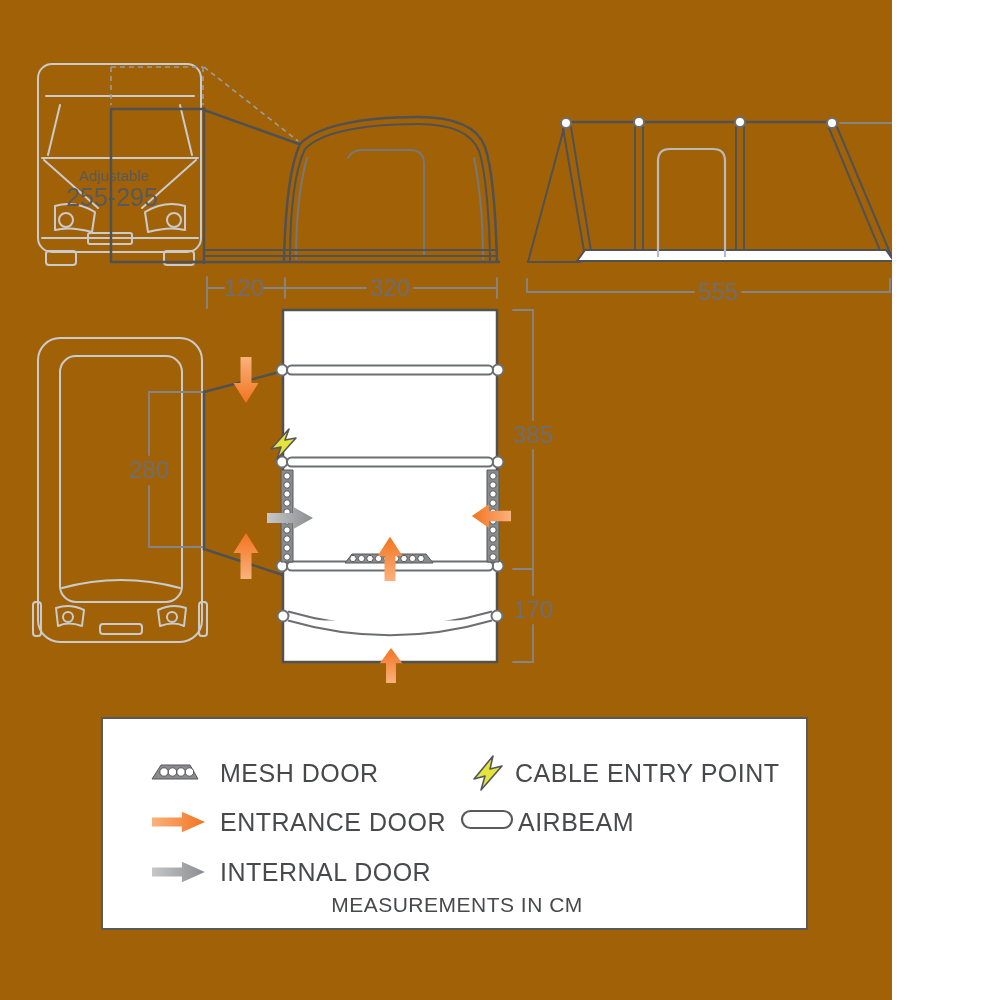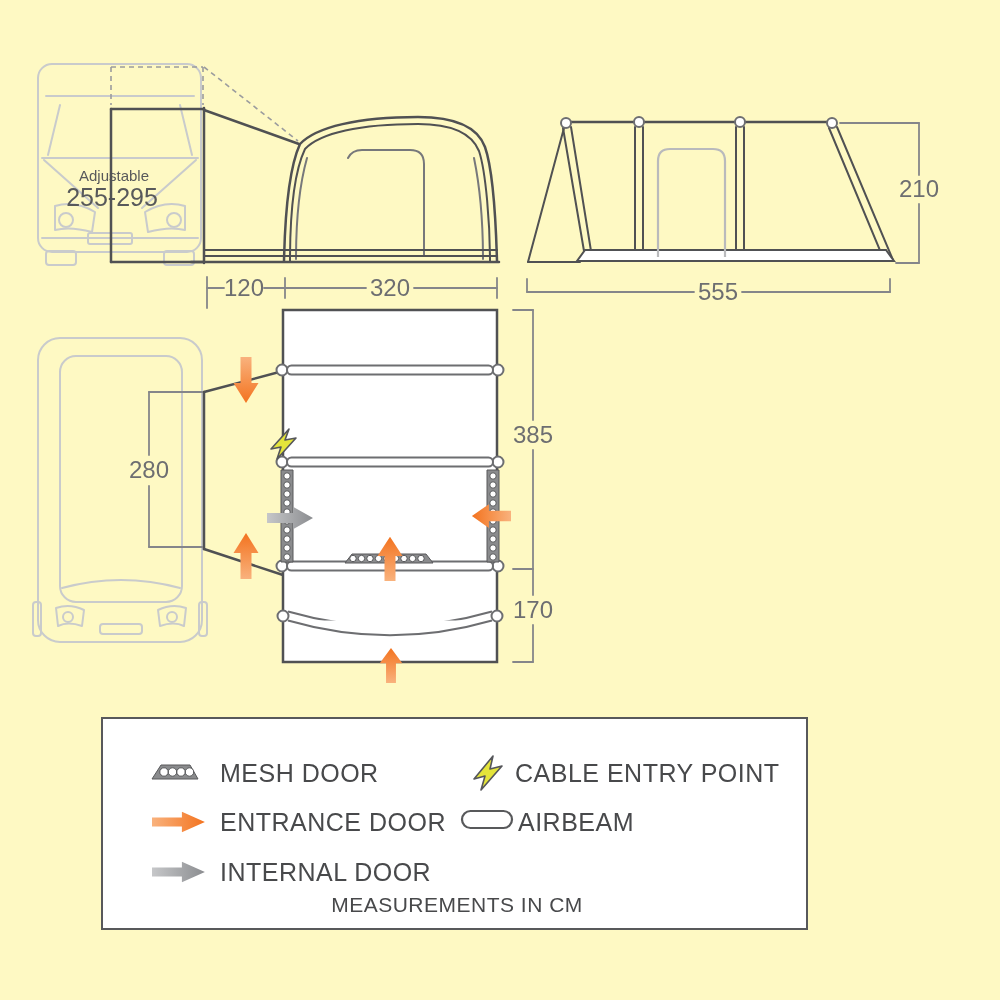--- a/index.html
+++ b/index.html
@@ -1,16 +1,16 @@
 <!DOCTYPE html>
 <html><head>
 <meta charset="utf-8">
 <style>
   html,body{margin:0;padding:0;background:#ffffff;}
-  #canvas{position:relative;width:1000px;height:1000px;background:#fef9c3;overflow:hidden;text-align:center;}
+  #canvas{position:relative;width:892px;height:1000px;background:#a16207;overflow:hidden;text-align:center;}
   svg{position:absolute;left:0;top:0;}
   svg text{font-family:"Liberation Sans","DejaVu Sans",sans-serif;}
   .dimtxt{font-size:24px;fill:#6d6e71;}
   .vantxt1{font-size:15px;fill:#58595b;}
   .vantxt2{font-size:25px;fill:#58595b;}
   .legtxt{font-size:25px;fill:#48494b;letter-spacing:0.5px;}
   .foottxt{font-size:21px;fill:#48494b;letter-spacing:0.5px;}
   .dark{stroke:#505153;fill:none;stroke-width:2.5;stroke-linecap:round;stroke-linejoin:round;}
   .dark2{stroke:#505153;fill:none;stroke-width:2;stroke-linecap:round;}
   .light{stroke:#c9cbcc;fill:none;stroke-width:2;stroke-linecap:round;stroke-linejoin:round;}

